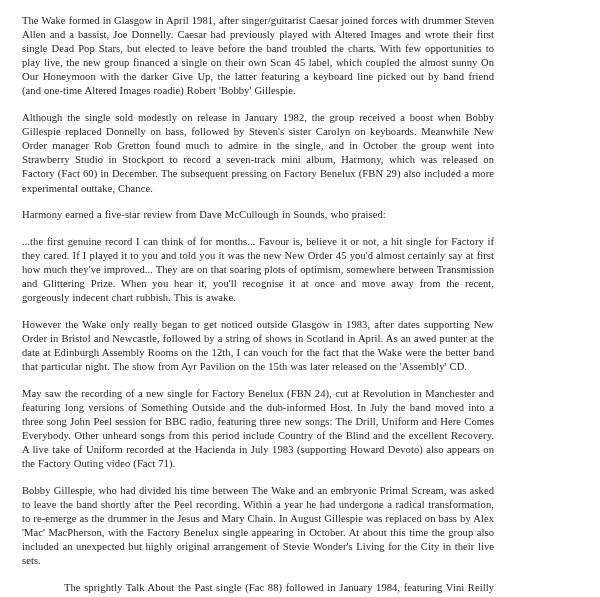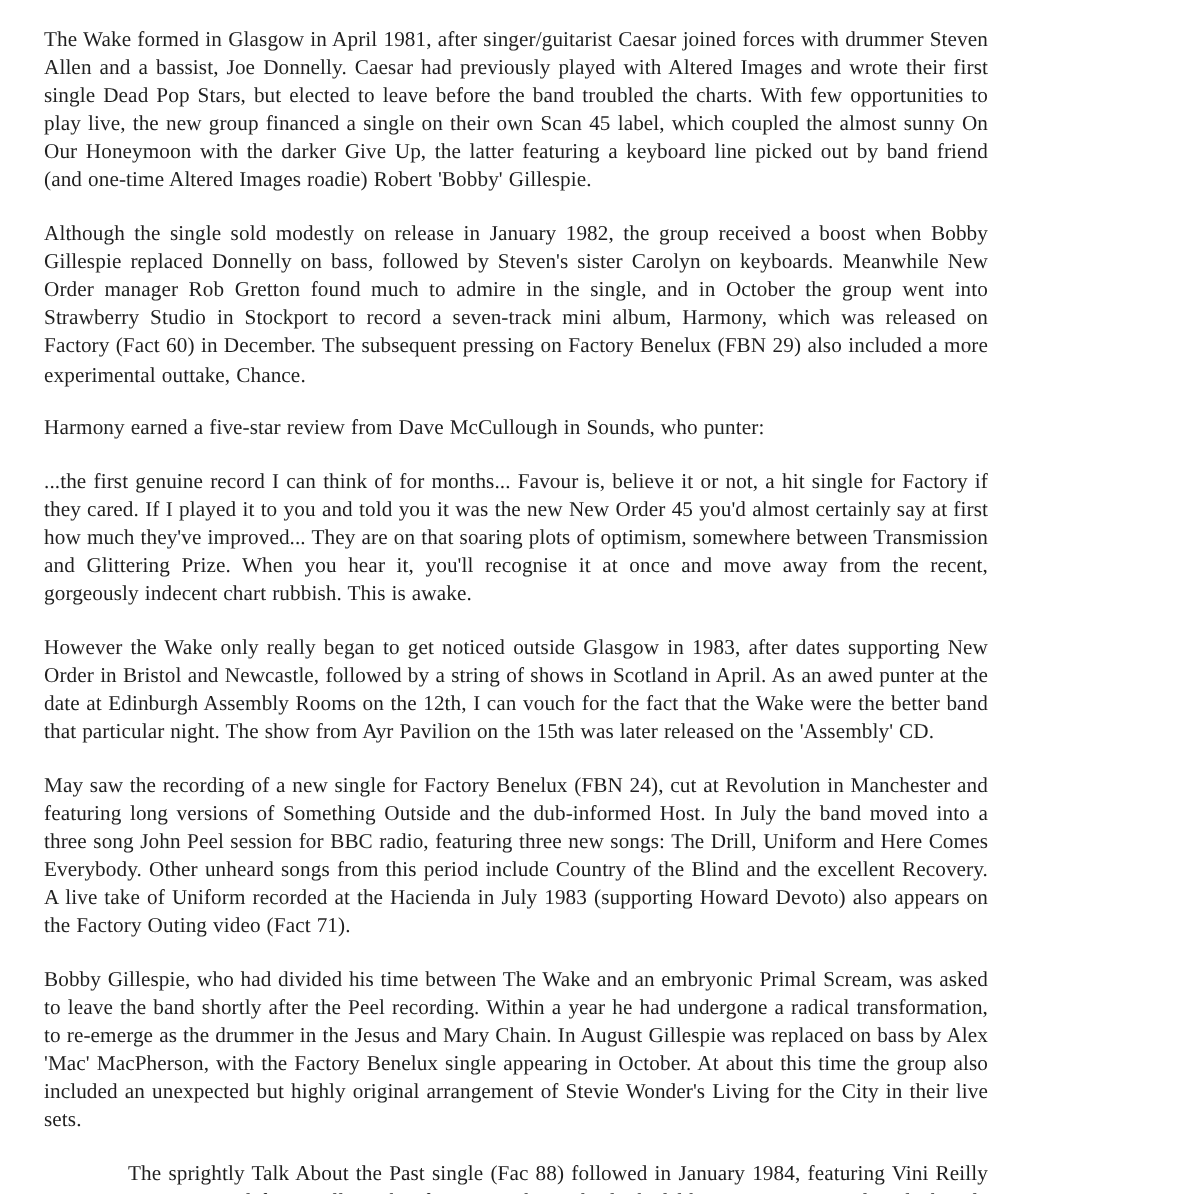--- a/index.html
+++ b/index.html
@@ -36,20 +36,20 @@
     margin-bottom: 0;
     margin-left: 42px;
   }
 </style>
 </head>
 <body>
 
 <div id="page">
   <p class="para">The Wake formed in Glasgow in April 1981, after singer/guitarist Caesar joined forces with drummer Steven Allen and a bassist, Joe Donnelly. Caesar had previously played with Altered Images and wrote their first single Dead Pop Stars, but elected to leave before the band troubled the charts. With few opportunities to play live, the new group financed a single on their own Scan 45 label, which coupled the almost sunny On Our Honeymoon with the darker Give Up, the latter featuring a keyboard line picked out by band friend (and one-time Altered Images roadie) Robert 'Bobby' Gillespie.</p>
   <p class="para">Although the single sold modestly on release in January 1982, the group received a boost when Bobby Gillespie replaced Donnelly on bass, followed by Steven's sister Carolyn on keyboards. Meanwhile New Order manager Rob Gretton found much to admire in the single, and in October the group went into Strawberry Studio in Stockport to record a seven-track mini album, Harmony, which was released on Factory (Fact 60) in December. The subsequent pressing on Factory Benelux (FBN 29) also included a more experimental outtake, Chance.</p>
-  <p class="para">Harmony earned a five-star review from Dave McCullough in Sounds, who punter:</p>
+  <p class="para">Harmony earned a five-star review from Dave McCullough in Sounds, who praised:</p>
   <p class="para">...the first genuine record I can think of for months... Favour is, believe it or not, a hit single for Factory if they cared. If I played it to you and told you it was the new New Order 45 you'd almost certainly say at first how much they've improved... They are on that soaring plots of optimism, somewhere between Transmission and Glittering Prize. When you hear it, you'll recognise it at once and move away from the recent, gorgeously indecent chart rubbish. This is awake.</p>
   <p class="para">However the Wake only really began to get noticed outside Glasgow in 1983, after dates supporting New Order in Bristol and Newcastle, followed by a string of shows in Scotland in April. As an awed punter at the date at Edinburgh Assembly Rooms on the 12th, I can vouch for the fact that the Wake were the better band that particular night. The show from Ayr Pavilion on the 15th was later released on the 'Assembly' CD.</p>
   <p class="para">May saw the recording of a new single for Factory Benelux (FBN 24), cut at Revolution in Manchester and featuring long versions of Something Outside and the dub-informed Host. In July the band moved into a three song John Peel session for BBC radio, featuring three new songs: The Drill, Uniform and Here Comes Everybody. Other unheard songs from this period include Country of the Blind and the excellent Recovery. A live take of Uniform recorded at the Hacienda in July 1983 (supporting Howard Devoto) also appears on the Factory Outing video (Fact 71).</p>
   <p class="para">Bobby Gillespie, who had divided his time between The Wake and an embryonic Primal Scream, was asked to leave the band shortly after the Peel recording. Within a year he had undergone a radical transformation, to re-emerge as the drummer in the Jesus and Mary Chain. In August Gillespie was replaced on bass by Alex 'Mac' MacPherson, with the Factory Benelux single appearing in October. At about this time the group also included an unexpected but highly original arrangement of Stevie Wonder's Living for the City in their live sets.</p>
   <p class="para">The sprightly Talk About the Past single (Fac 88) followed in January 1984, featuring Vini Reilly on piano, and for an all too brief moment the Wake looked like winning over a largely hostile music press. But it was not to be. Following a Hacienda showcase in January 20th, and the recording of a four track David Jensen BBC radio session in February, short-stay bassist MacPherson departed in April, with the result that the band carried on as a three-piece. Although almost all of the Here Comes Everybody album had already been written, both recording and release were delayed, and the band had to complete another string of Scots dates with New Order in February 1985 with taped bass.</p>
 
 </div>
 
 </body></html>

